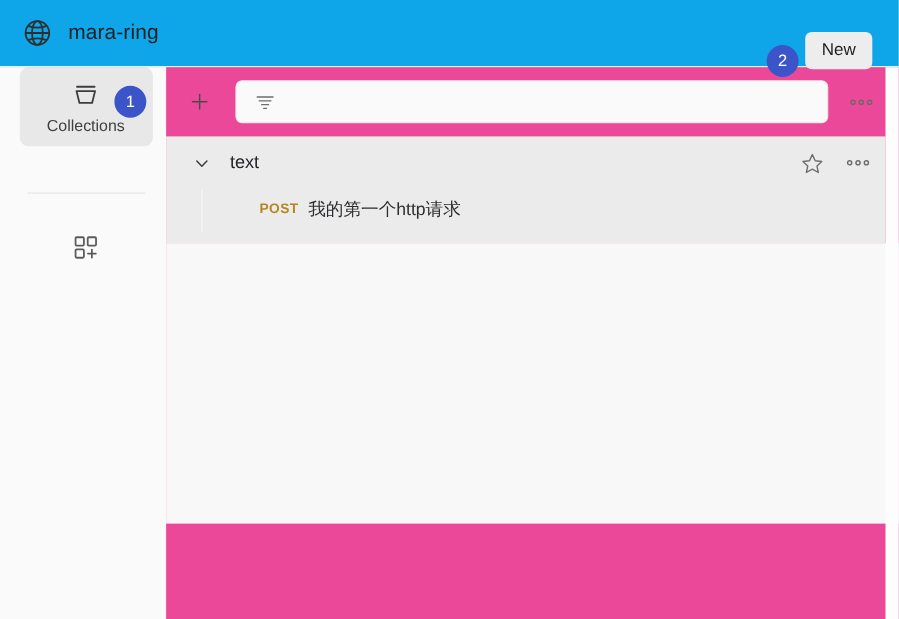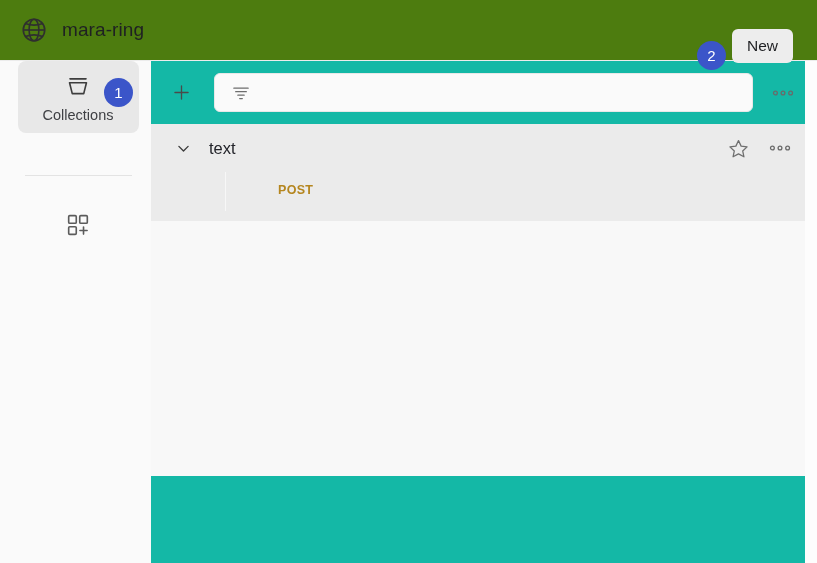--- a/index.html
+++ b/index.html
@@ -21,21 +21,21 @@
     height: 563px;
     background: #fafafa;
   }
 
   
   .header {
     position: absolute;
     left: 0; top: 0;
     width: 817px;
     height: 61px;
-    background: #4d7c0f;
+    background: #0ea5e9;
     border-bottom: 1px solid #ececec;
     box-sizing: border-box;
     display: flex;
     align-items: center;
     z-index: 5;
   }
   .brand {
     display: flex;
     align-items: center;
     margin-left: 20px;
@@ -143,21 +143,21 @@
   }
   .badge-1 { left: 104px; top: 78px; }
   .badge-2 { left: 697px; top: 41px; }
 
   
   .panel {
     position: absolute;
     left: 151px; top: 61px;
     width: 666px;
     height: 502px;
-    background: #14b8a6;
+    background: #ec4899;
   }
   .panel-toolbar {
     height: 63px;
     display: flex;
     align-items: center;
     padding: 0 0 0 14px;
     box-sizing: border-box;
   }
   .tb-plus {
     width: 32px; height: 32px;
@@ -239,21 +239,20 @@
     display: flex;
     align-items: center;
     gap: 20px;
   }
   .star-icon { width: 21px; height: 21px; color: #6e6e6e; cursor: pointer; }
   .coll-dots { color: #6a6a6a; cursor: pointer; display: flex; align-items: center; }
 
   .req-list {
     position: relative;
     padding-bottom: 12px;
-    margin-left: 42px;
   }
   .req-guide {
     position: absolute;
     left: 32px;
     top: 0;
     bottom: 10px;
     width: 1px;
     background: #f7f7f7;
   }
   .req-row {
@@ -395,20 +394,21 @@
               <circle cx="18.6" cy="4" r="1.9"></circle>
             </svg>
           </span>
         </div>
       </div>
 
       <div class="req-list">
         <div class="req-guide"></div>
         <div class="req-row">
           <span class="req-method">POST</span>
+          <span class="req-name">我的第一个http请求</span>
         </div>
       </div>
     </div>
 
     <div class="panel-body-fill" style="height:255px;"></div>
   </div>
 
   <div class="scroll-strip"></div>
 
   <div class="badge badge-1">1</div>

